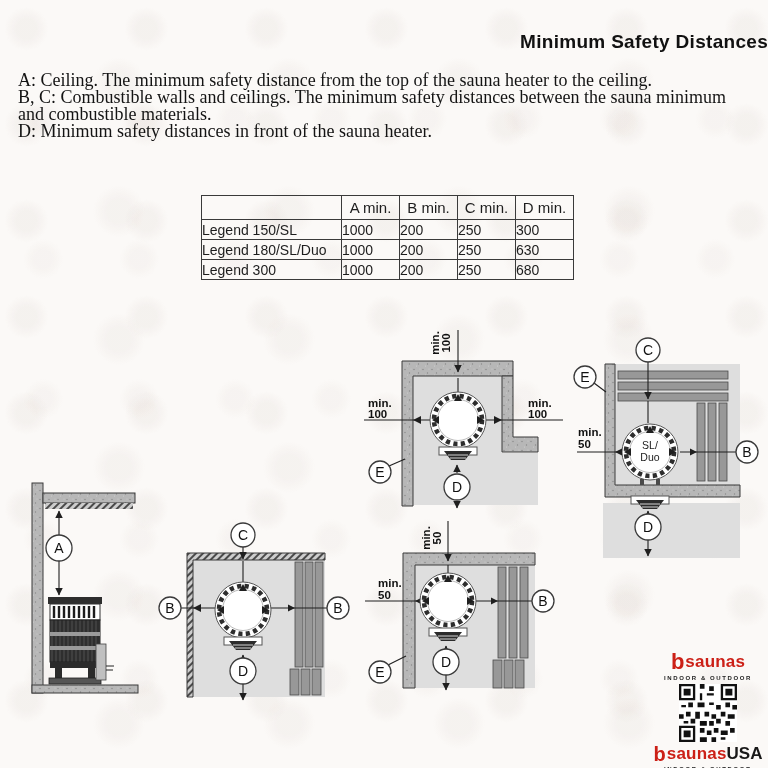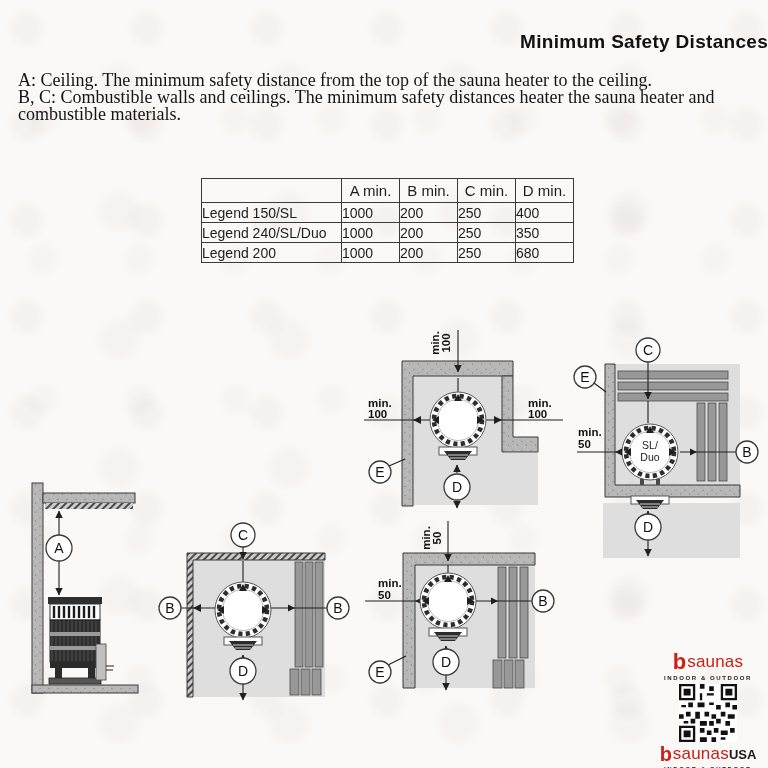--- a/index.html
+++ b/index.html
@@ -10,43 +10,43 @@
     background-image:
       radial-gradient(circle at 22% 30%, rgba(190,172,160,.10) 10px, transparent 22px),
       radial-gradient(circle at 70% 65%, rgba(190,172,160,.09) 12px, transparent 26px),
       radial-gradient(circle at 45% 85%, rgba(190,172,160,.07) 9px, transparent 20px);
     background-size:120px 96px,170px 128px,96px 140px;
   }
   .title{position:absolute;top:31px;left:0;width:768px;text-align:right;
     font-size:19px;font-weight:bold;letter-spacing:.3px;color:#111;}
   .notes{position:absolute;top:72px;left:18px;width:736px;font-size:18px;line-height:17px;color:#141414;font-family:Liberation Serif, serif;}
   .dims-note{position:absolute;top:176px;left:201px;width:368px;text-align:right;font-size:12px;color:#141414;}
-  table.dim{position:absolute;top:178px;left:201px;border-collapse:collapse;font-size:14px;color:#1d1d1d;border-radius:20px;}
+  table.dim{position:absolute;top:195px;left:201px;border-collapse:collapse;font-size:14px;color:#1d1d1d;border-radius:20px;}
   table.dim td,table.dim th{border:1px solid #3a3a3a;padding:0;background:transparent;}
   table.dim th{height:23px;font-size:15px;font-weight:normal;text-align:center;}
   table.dim td{height:19px;text-align:left;}
   td.model{width:139px;text-align:left;padding-left:9px;}
   th.num,td.num{width:57px;}
   svg{position:absolute;overflow:visible;font-family:"Liberation Sans",sans-serif;}
   .wall{fill:url(#speck);stroke:#3a3a3a;stroke-width:1;}
   .hwall{fill:url(#hatch);stroke:#3a3a3a;stroke-width:1;}
   .inter{fill:#dedede;}
   .slat{fill:#989898;stroke:#4a4a4a;stroke-width:.8;}
   .dim-line{stroke:#1f1f1f;stroke-width:1.1;fill:none;}
   .tri{fill:#1f1f1f;stroke:none;}
   .lc{fill:#fff;stroke:#3a3a3a;stroke-width:1.3;}
   .lt{font-size:14px;text-anchor:middle;fill:#111;}
   .dimt{font-size:11.5px;font-weight:bold;fill:#111;}
   .badge{font-size:10.5px;text-anchor:middle;fill:#222;}
   
   .logo{position:absolute;left:650px;top:651px;width:116px;text-align:center;line-height:1;}
   .logo-row{white-space:nowrap;}
   .b-glyph{color:#cc2017;font-weight:bold;font-size:22px;vertical-align:-2px;margin-right:1px;}
-  .brand{color:#cc2017;font-weight:normal;font-size:17px;letter-spacing:.2px;}
-  .usa{color:#181818;font-weight:bold;font-size:13px;}
+  .brand{color:#cc2017;font-weight:bold;font-size:17px;letter-spacing:.2px;}
+  .usa{color:#181818;font-weight:bold;font-size:17px;}
   .tagline{font-size:6px;font-weight:bold;letter-spacing:1.6px;color:#1c1c1c;margin-top:2px;}
   .qr{position:static;display:block;margin:3px auto 2px auto;}
 </style>
 </head>
 <body>
 
 <div class="page">
 
   <svg width="0" height="0" style="position:absolute" aria-hidden="true">
     <defs>
@@ -77,49 +77,50 @@
         <path d="M-14,4 h28 l-7,9 h-14 z" fill="#2b2b2b"></path>
         <path d="M-10,8 h20 M-8,11 h16" stroke="#e9e9e9" stroke-width=".9" fill="none"></path>
       </g>
     </defs>
   </svg>
 
   <div class="title">Minimum Safety Distances</div>
 
   <div class="notes">
     <div>A: Ceiling. The minimum safety distance from the top of the sauna heater to the ceiling.</div>
-    <div>B, C: Combustible walls and ceilings. The minimum safety distances heater the sauna heater and combustible materials.</div>
+    <div>B, C: Combustible walls and ceilings. The minimum safety distances between the sauna minimum and combustible materials.</div>
+    <div>D: Minimum safety distances in front of the sauna heater.</div>
   </div>
 
 
   <table class="dim">
     <tbody>
         <tr>
       <th class="model"></th>
       <th class="num">A min.</th>
       <th class="num">B min.</th>
       <th class="num">C min.</th>
       <th class="num">D min.</th>
     </tr>
     <tr>
       <td class="model">Legend 150/SL</td>
       <td class="num">1000</td>
       <td class="num">200</td>
       <td class="num">250</td>
-      <td class="num">400</td>
+      <td class="num">300</td>
     </tr>
     <tr>
-      <td class="model">Legend 240/SL/Duo</td>
+      <td class="model">Legend 180/SL/Duo</td>
       <td class="num">1000</td>
       <td class="num">200</td>
       <td class="num">250</td>
-      <td class="num">350</td>
+      <td class="num">630</td>
     </tr>
     <tr>
-      <td class="model">Legend 200</td>
+      <td class="model">Legend 300</td>
       <td class="num">1000</td>
       <td class="num">200</td>
       <td class="num">250</td>
       <td class="num">680</td>
     </tr>
   </tbody>
     </table>
 
   <svg style="left:358px;top:322px" width="212" height="192" viewBox="0 0 212 192">
     <path class="inter" d="M55,54 h89 v77 h36 v52 h-125 z"></path>

